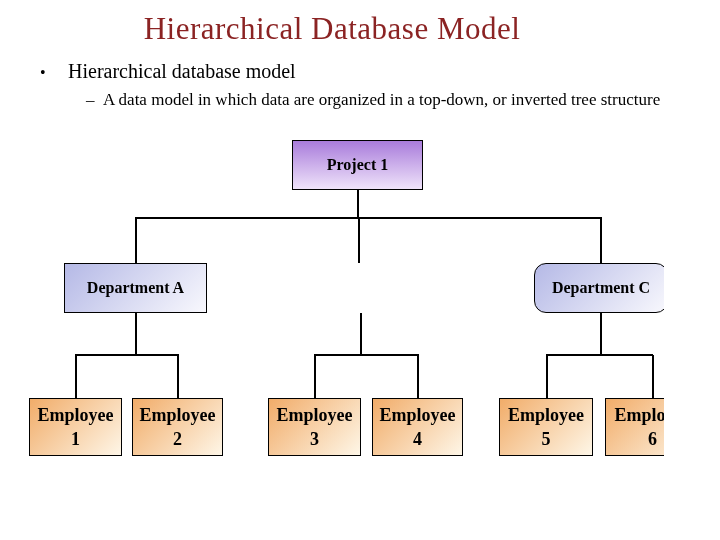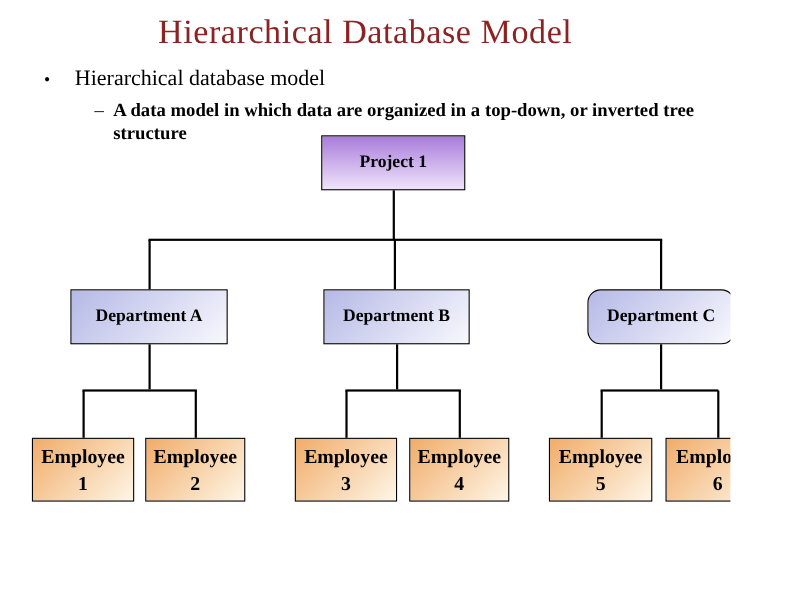--- a/index.html
+++ b/index.html
@@ -35,37 +35,37 @@
   .sub-row {
     position: absolute;
     top: 90px; left: 86px;
     display: flex;
     align-items: baseline;
     font-size: 17px;
     color: #000;
     line-height: 1.22;
   }
   .sub-glyph { width: 17px; flex: none; }
-  .sub-text { width: 575px; font-weight: bold; }
+  .sub-text { width: 575px; }
 
   
   .node {
     position: absolute;
     box-sizing: border-box;
     border: 1.5px solid #000;
     display: flex;
     flex-direction: column;
     align-items: center;
     justify-content: center;
     text-align: center;
     font-weight: bold;
     color: #000;
   }
   .node-project {
-    left: 292px; top: 123px; width: 131px; height: 50px;
+    left: 292px; top: 140px; width: 131px; height: 50px;
     background: linear-gradient(to bottom,
       var(--project-grad-top, #A97CDB) 0%,
       var(--project-grad-bottom, #EFE3FA) 100%);
     font-size: 16px;
   }
   .node-dept {
     top: 263px; height: 50px;
     background: linear-gradient(135deg,
       var(--dept-grad-start, #B5B9E6) 0%,
       var(--dept-grad-end, #F8F8FD) 100%);
@@ -153,23 +153,20 @@
   <div class="vline l2c-stub-5"></div>
   <div class="vline l2c-stub-6"></div>
 
   <div class="node node-project">
     <span>Project 1</span>
   </div>
 
   <div class="node node-dept node-dept-a">
     <span>Department A</span>
   </div>
-  <div class="node node-dept node-dept-b">
-    <span>Department B</span>
-  </div>
   <div class="node node-dept node-dept-c">
     <span>Department C</span>
   </div>
 
   <div class="node node-emp node-emp-1">
     <span>Employee</span>
     <span>1</span>
   </div>
   <div class="node node-emp node-emp-2">
     <span>Employee</span>

